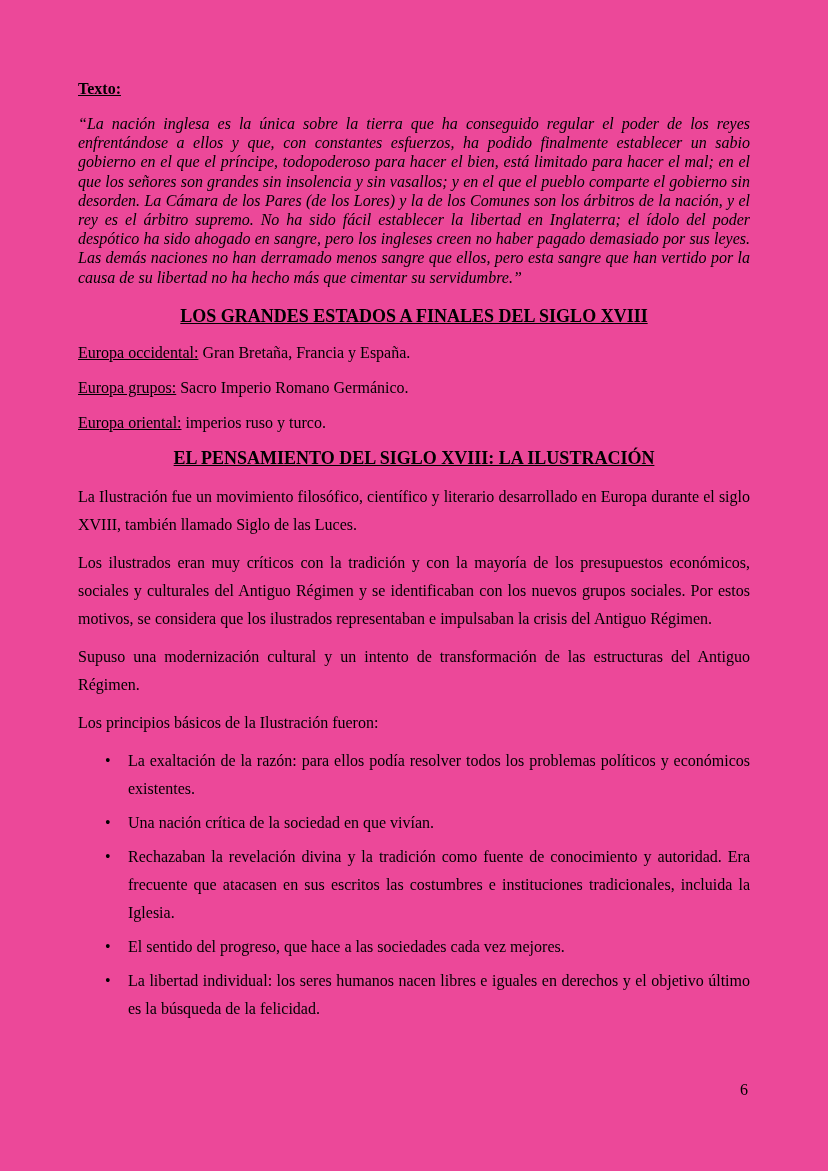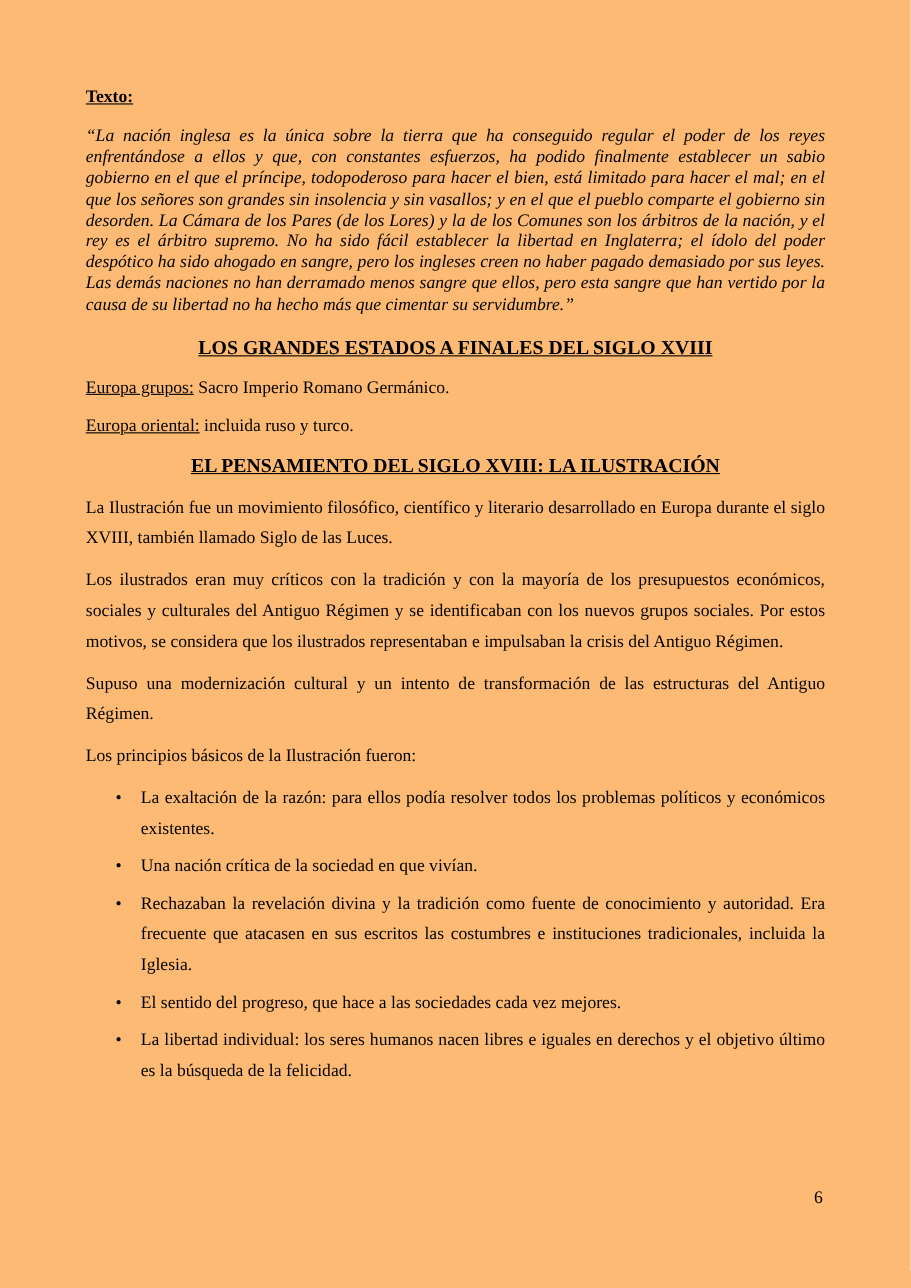--- a/index.html
+++ b/index.html
@@ -4,21 +4,21 @@
 <style>
   html, body {
     margin: 0;
     padding: 0;
     background: #ffffff;
   }
   .page {
     position: relative;
     width: 828px;
     height: 1171px;
-    background: #fdba74;
+    background: #ec4899;
     color: #000000;
     font-family: "Liberation Serif", serif;
     font-size: 16px;
     box-sizing: border-box;
     padding: 80px 78px 0 78px;
     overflow: hidden;
   }
   .underline { text-decoration: underline; }
 
   .texto-label {
@@ -86,24 +86,25 @@
 
 <div class="page">
 
   <div class="texto-label">Texto:</div>
 
   <p class="quote">“La nación inglesa es la única sobre la tierra que ha conseguido regular el poder de los reyes enfrentándose a ellos y que, con constantes esfuerzos, ha podido finalmente establecer un sabio gobierno en el que el príncipe, todopoderoso para hacer el bien, está limitado para hacer el mal; en el que los señores son grandes sin insolencia y sin vasallos; y en el que el pueblo comparte el gobierno sin desorden. La Cámara de los Pares (de los Lores) y la de los Comunes son los árbitros de la nación, y el rey es el árbitro supremo. No ha sido fácil establecer la libertad en Inglaterra; el ídolo del poder despótico ha sido ahogado en sangre, pero los ingleses creen no haber pagado demasiado por sus leyes. Las demás naciones no han derramado menos sangre que ellos, pero esta sangre que han vertido por la causa de su libertad no ha hecho más que cimentar su servidumbre.”</p>
 
 
   <div class="heading"><span class="underline">LOS GRANDES ESTADOS A FINALES DEL SIGLO XVIII</span></div>
 
+  <p class="estado-item"><span class="underline">Europa occidental:</span><span> Gran Bretaña, Francia y España.</span></p>
 
   <p class="estado-item"><span class="underline">Europa grupos:</span><span> Sacro Imperio Romano Germánico.</span></p>
 
-  <p class="estado-item"><span class="underline">Europa oriental:</span><span> incluida ruso y turco.</span></p>
+  <p class="estado-item"><span class="underline">Europa oriental:</span><span> imperios ruso y turco.</span></p>
 
   <div class="heading heading-2"><span class="underline">EL PENSAMIENTO DEL SIGLO XVIII: LA ILUSTRACIÓN</span></div>
 
   <p class="body-para">La Ilustración fue un movimiento filosófico, científico y literario desarrollado en Europa durante el siglo XVIII, también llamado Siglo de las Luces.</p>
 
   <p class="body-para">Los ilustrados eran muy críticos con la tradición y con la mayoría de los presupuestos económicos, sociales y culturales del Antiguo Régimen y se identificaban con los nuevos grupos sociales. Por estos motivos, se considera que los ilustrados representaban e impulsaban la crisis del Antiguo Régimen.</p>
 
   <p class="body-para">Supuso una modernización cultural y un intento de transformación de las estructuras del Antiguo Régimen.</p>
 
   <p class="body-para">Los principios básicos de la Ilustración fueron:</p>

